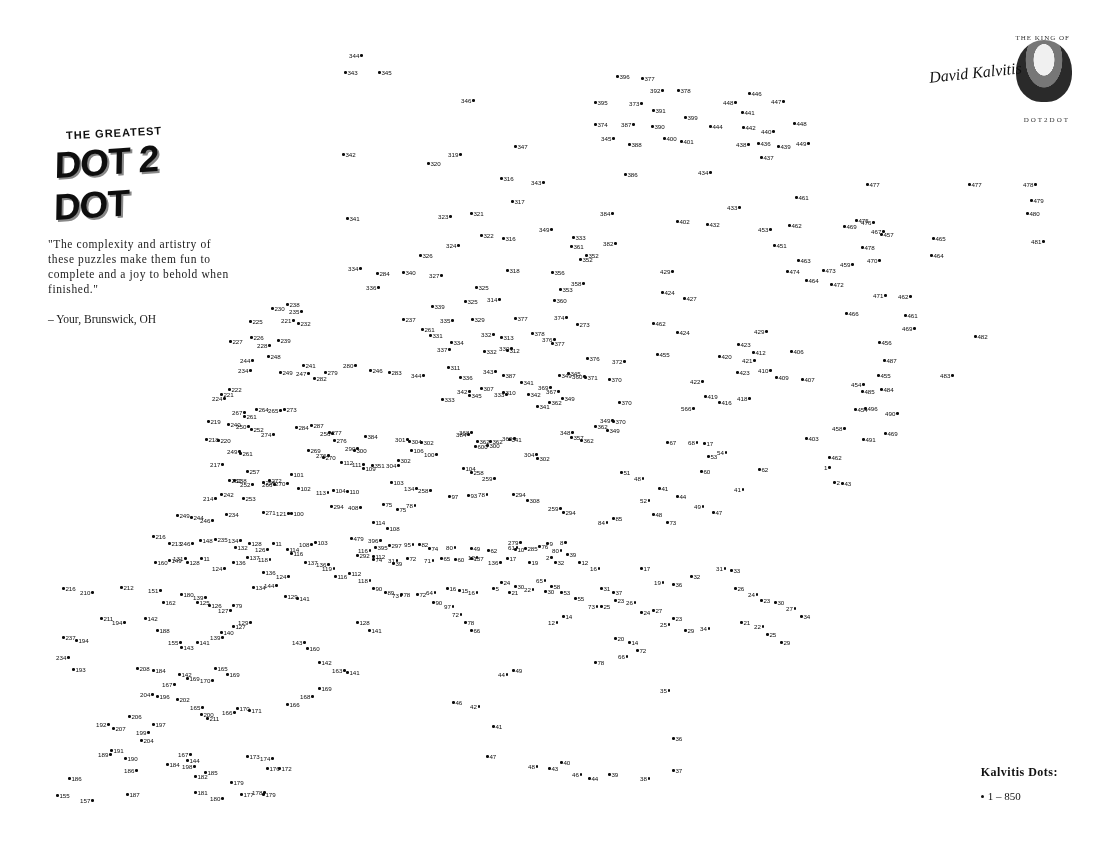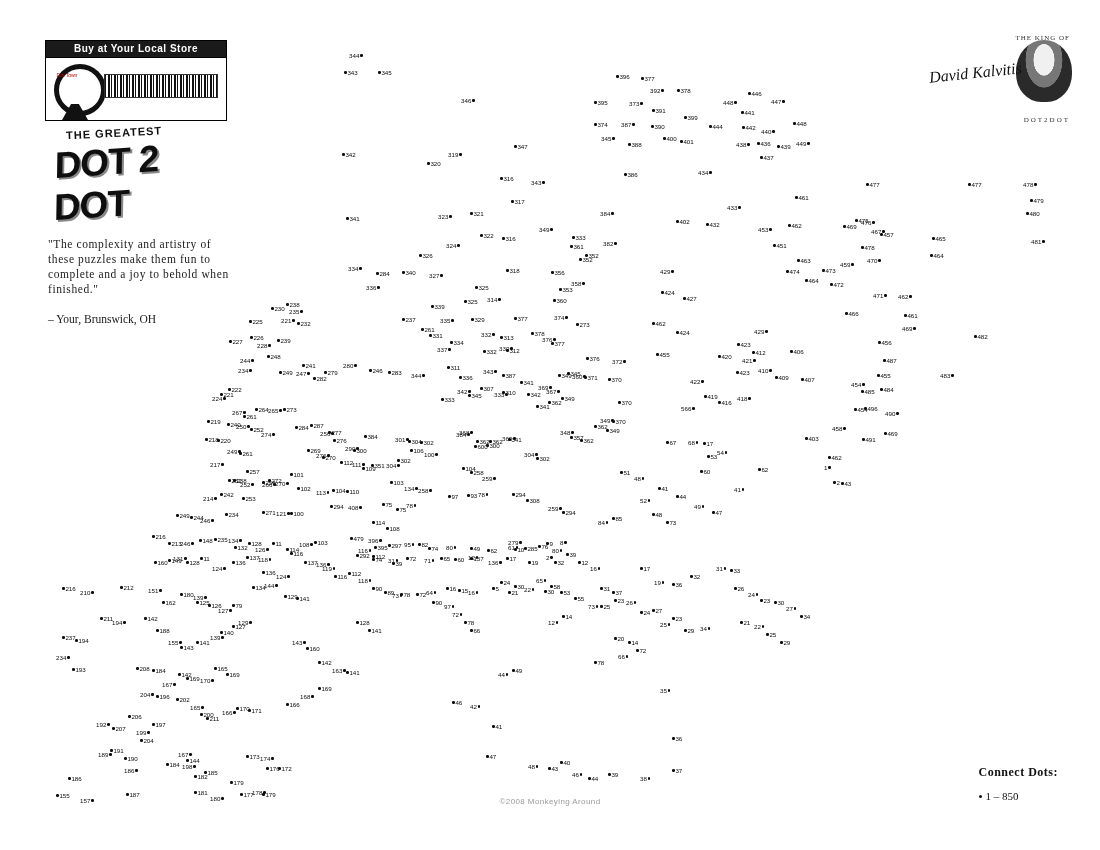--- a/index.html
+++ b/index.html
@@ -259,51 +259,41 @@
     vertical-align: 1px;
   }
   .dot-group .lbl { margin-left: .8px; }
   .dot-group.rev .lbl { margin-left: 0; margin-right: .8px; }
 </style>
 </head>
 <body>
 
 <div id="page">
 
-  <div id="promo">
-    <div id="promo-banner">Buy at Your Local Store</div>
-    <div id="promo-box">
-      <div id="promo-circle"></div>
-      <div id="promo-circle-label">Dot Town</div>
-      <div id="promo-barcode"></div>
-      <div id="promo-stand"></div>
-    </div>
-  </div>
 
   <div id="logo">
     <div id="logo-top">THE GREATEST</div>
     <div id="logo-main">DOT 2 DOT</div>
   </div>
 
   <div id="quote">"The complexity and artistry of these puzzles make them fun to complete and a joy to behold  when  finished."</div>
   <div id="quote-attrib">– Your, Brunswick, OH</div>
 
   <div id="author">
     <div id="author-name-top">THE KING OF</div>
     <div id="author-photo"></div>
     <div id="author-sig">David Kalvitis</div>
     <div id="author-sub">DOT2DOT</div>
   </div>
 
   <div id="legend">
-    <div id="legend-title">Connect Dots:</div>
+    <div id="legend-title">Kalvitis Dots:</div>
     <div id="legend-range">1 – 850</div>
   </div>
 
-  <div id="copyright">©2008 Monkeying Around</div>
 
   <div id="puzzle">
       <div class="dot-group rev" style="left: 349px; top: 53px;"><span class="lbl">344</span><span class="pt"></span></div>
       <div class="dot-group" style="left: 344px; top: 70px;"><span class="pt"></span><span class="lbl">343</span></div>
       <div class="dot-group" style="left: 378px; top: 70px;"><span class="pt"></span><span class="lbl">345</span></div>
       <div class="dot-group rev" style="left: 461px; top: 98px;"><span class="lbl">346</span><span class="pt"></span></div>
       <div class="dot-group" style="left: 641px; top: 76px;"><span class="pt"></span><span class="lbl">377</span></div>
       <div class="dot-group" style="left: 616px; top: 74px;"><span class="pt"></span><span class="lbl">396</span></div>
       <div class="dot-group rev" style="left: 650px; top: 88px;"><span class="lbl">392</span><span class="pt"></span></div>
       <div class="dot-group" style="left: 677px; top: 88px;"><span class="pt"></span><span class="lbl">378</span></div>

